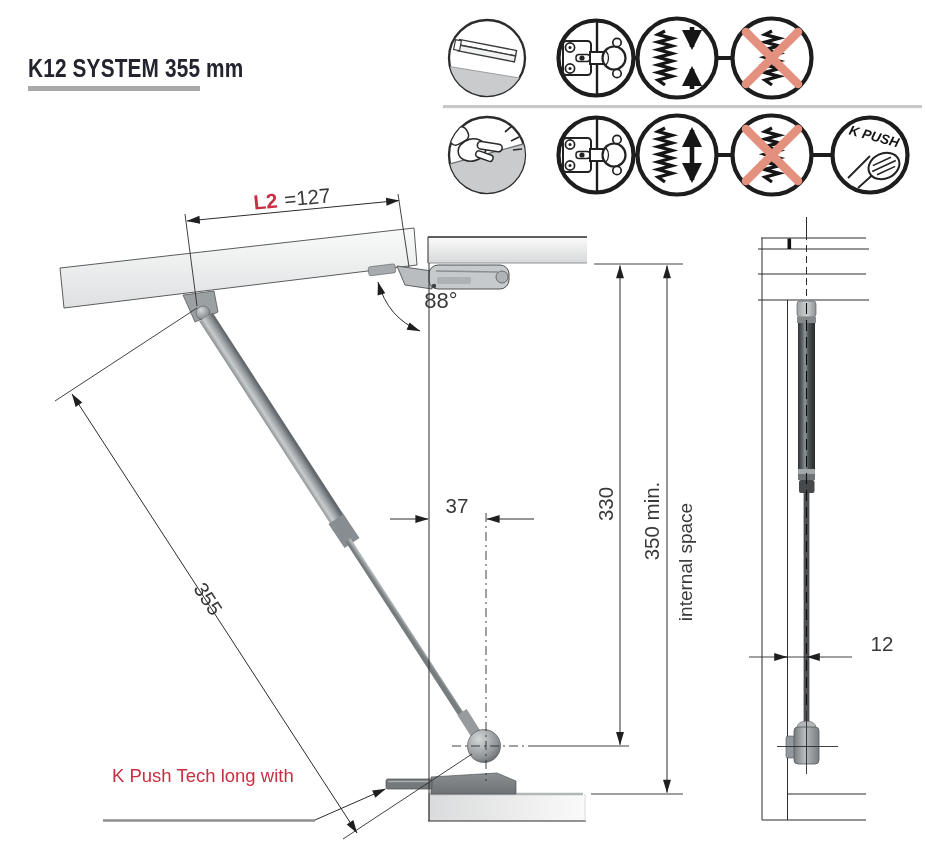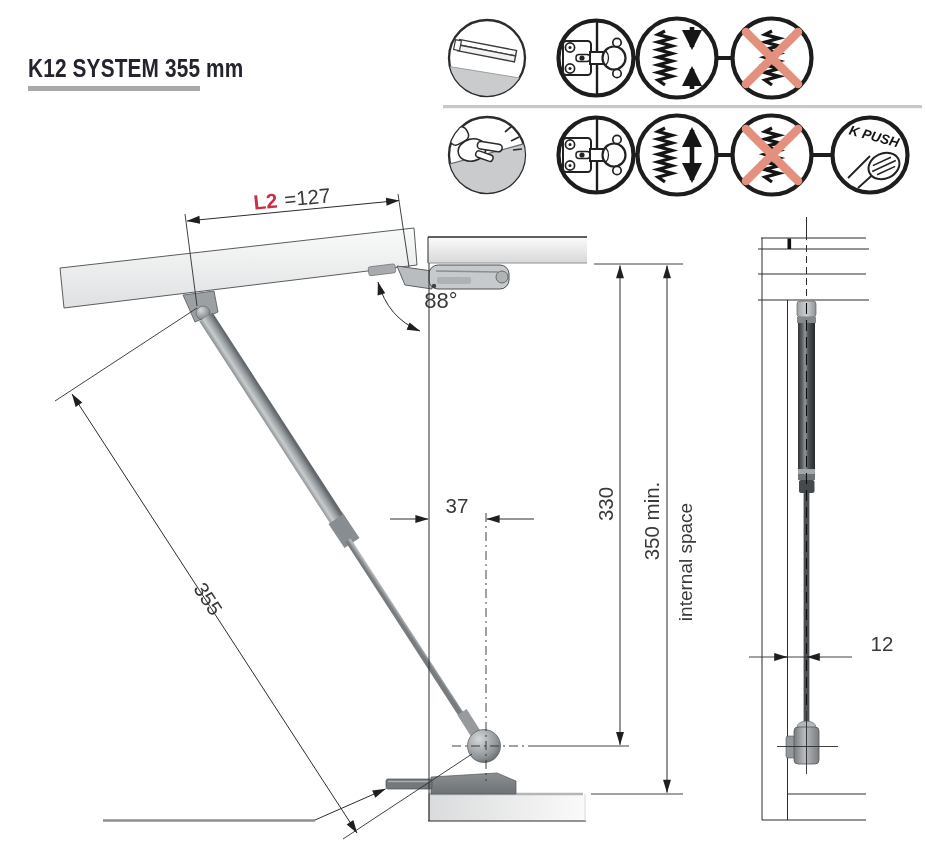--- a/index.html
+++ b/index.html
@@ -301,15 +301,16 @@
 
 <div class="lbl ctr" style="left:405px;top:301px;font-size:22px;margin-left:36px;">88°</div>
 <div class="lbl rot355" style="left:208px;top:599px;">355</div>
 <div class="lbl ctr" style="left:457px;top:506px;text-align:right;">37</div>
 <div class="lbl rot90" style="left:606px;top:504px;">330</div>
 <div class="lbl rot90" style="left:652px;top:521px;">350 min.</div>
 <div class="lbl rot90 small" style="left:686px;top:562px;">internal space</div>
 <div class="lbl ctr" style="left:846px;top:644px;margin-left:36px;">12</div>
 
 <div class="note">
+  <div>K Push Tech long with</div>
 </div>
 
 </div>
 
 </body></html>

